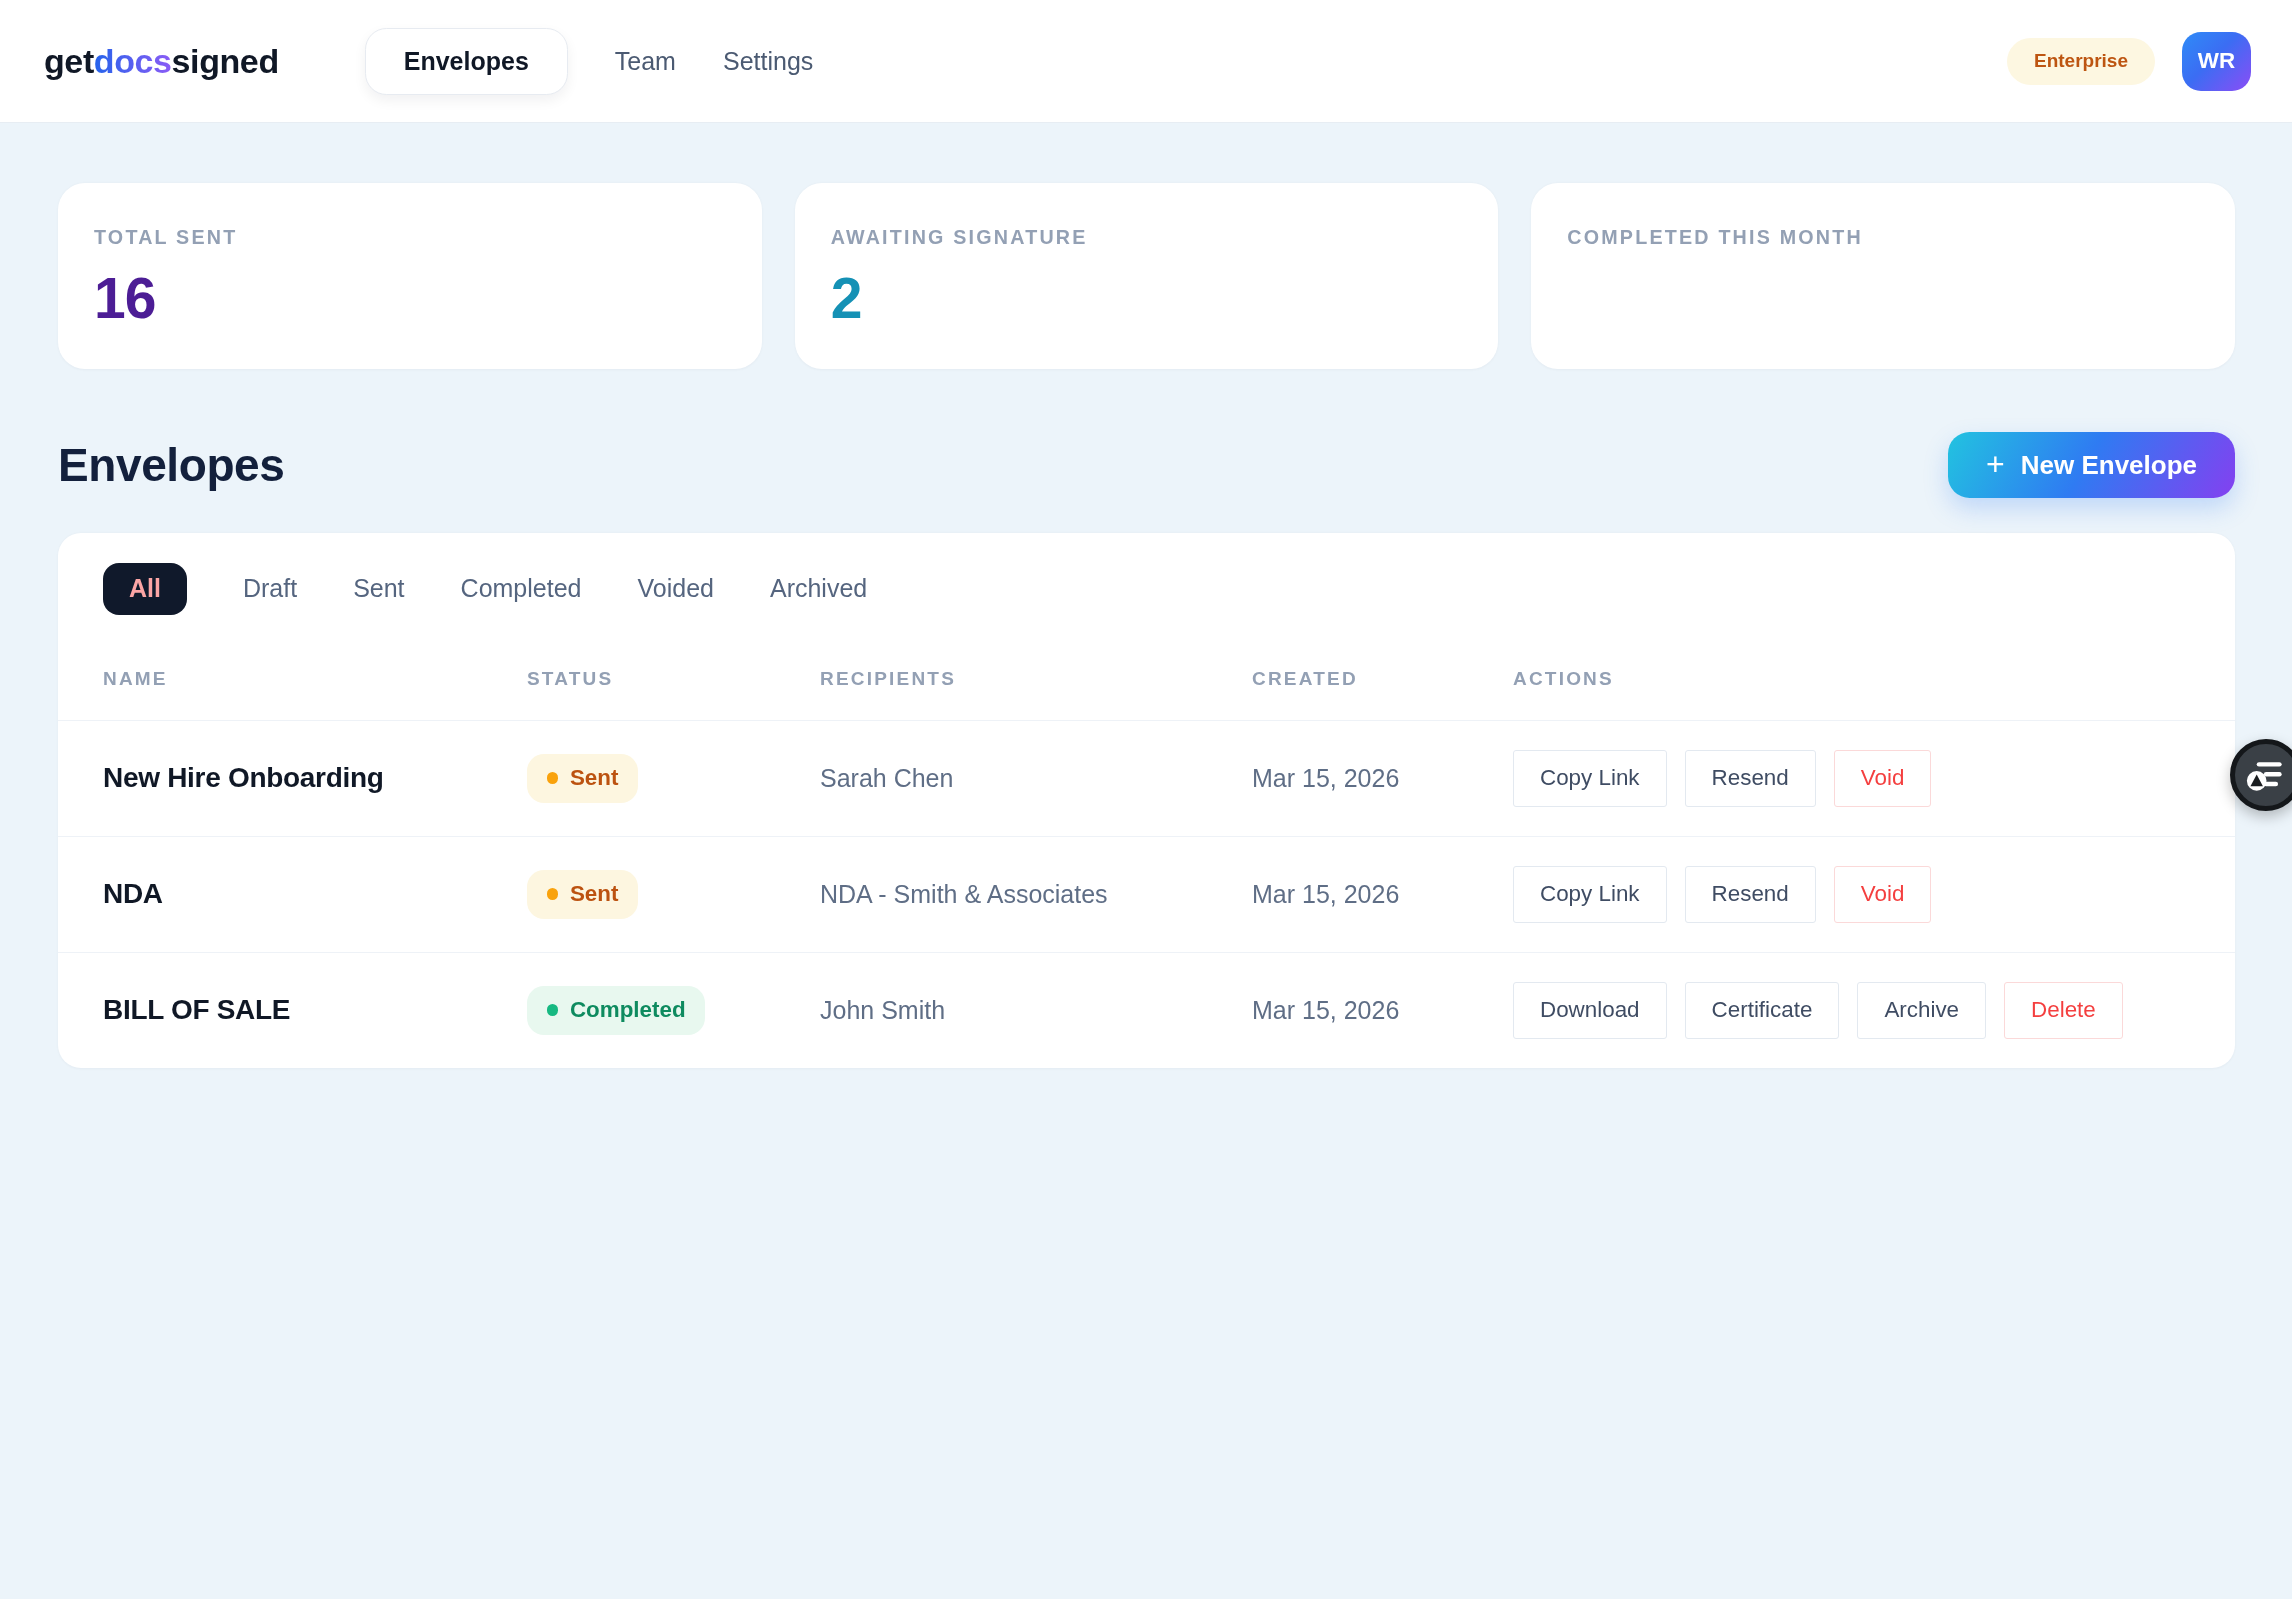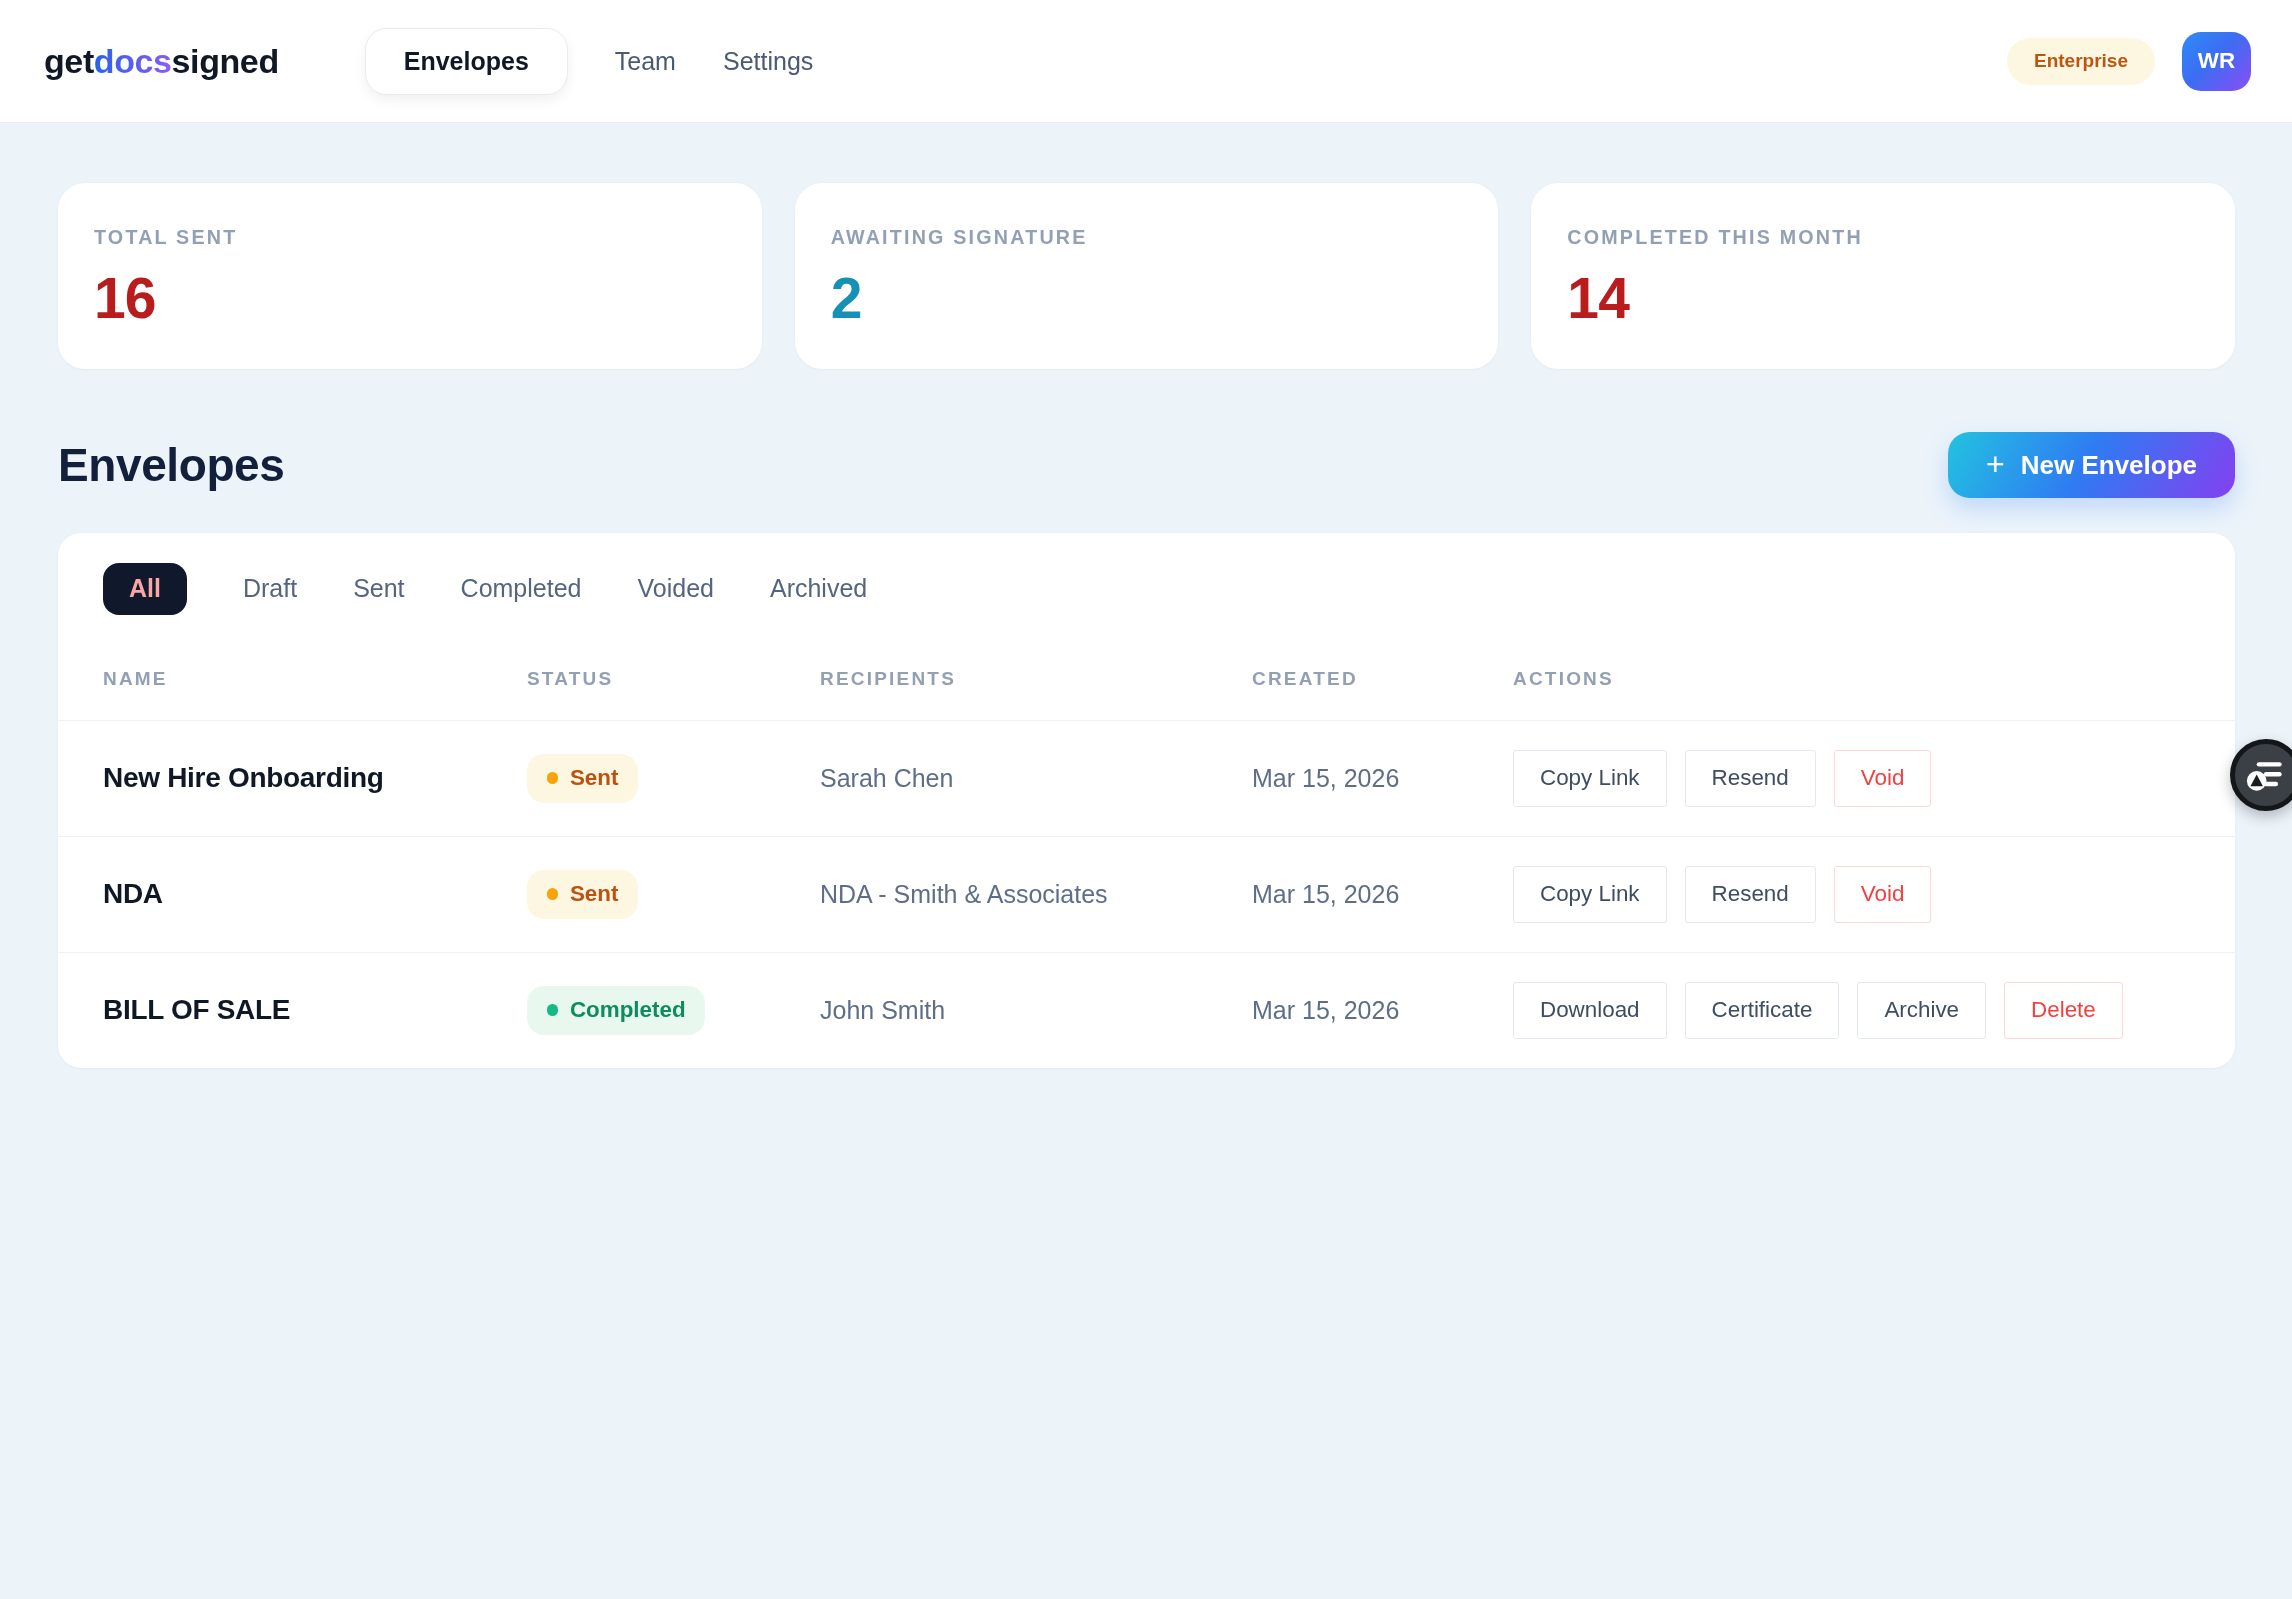--- a/index.html
+++ b/index.html
@@ -77,21 +77,21 @@
     height: 186px;
     padding: 43px 36px;
     box-shadow: 0 0.9px 2.7px rgba(16, 24, 40, 0.04);
   }
   .stat-label {
     font-size: 19.7px;
     font-weight: 600;
     letter-spacing: 2.2px;
     color: #93a0b4;
   }
-  .stat-value { margin-top: 16px; font-size: 57px; font-weight: 800; color: #b91c1c; letter-spacing: -0.9px; }
+  .stat-value { margin-top: 16px; font-size: 57px; font-weight: 800; color: #4c1d95; letter-spacing: -0.9px; }
   .stat-value.teal { color: #1591b5; }
 
   
   .section-head {
     margin-top: 63px;
     display: flex;
     align-items: center;
     justify-content: space-between;
   }
   .section-title { font-size: 46px; font-weight: 800; letter-spacing: -0.4px; color: #13203c; }
@@ -236,21 +236,20 @@
     <div class="stat-card">
       <div class="stat-label">TOTAL SENT</div>
       <div class="stat-value">16</div>
     </div>
     <div class="stat-card">
       <div class="stat-label">AWAITING SIGNATURE</div>
       <div class="stat-value teal">2</div>
     </div>
     <div class="stat-card">
       <div class="stat-label">COMPLETED THIS MONTH</div>
-      <div class="stat-value">14</div>
     </div>
   </section>
 
   <div class="section-head">
     <h1 class="section-title">Envelopes</h1>
     <button class="new-envelope-btn">
       <span class="plus-glyph">+</span>
       <span>New Envelope</span>
     </button>
   </div>

